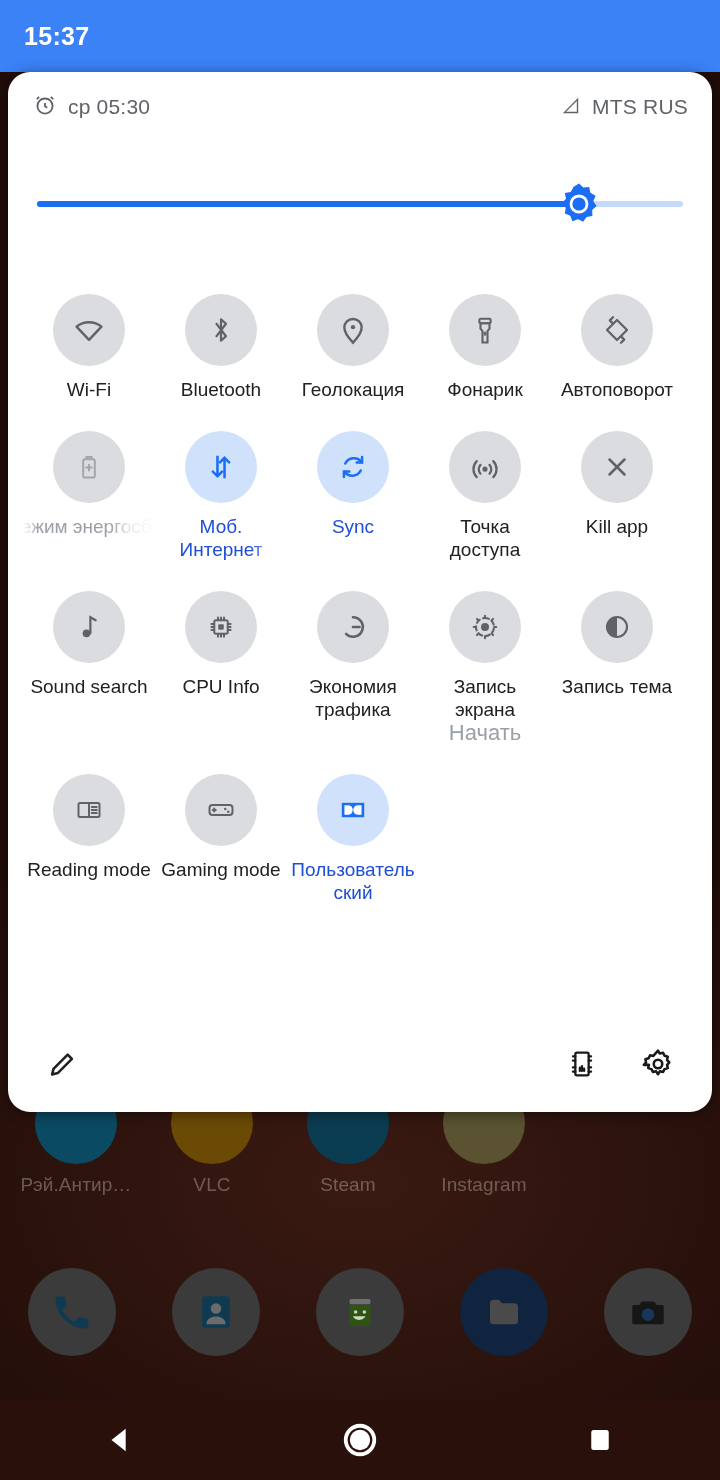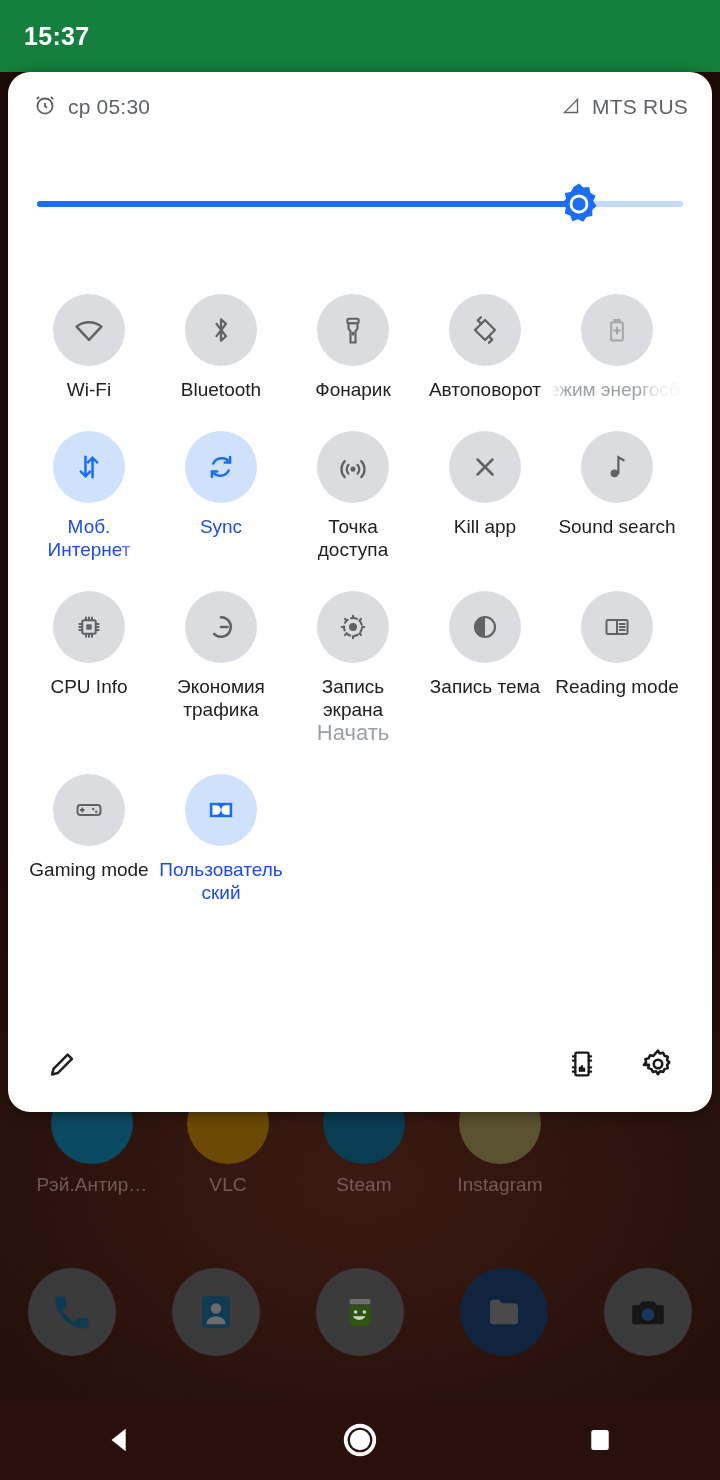--- a/index.html
+++ b/index.html
@@ -15,22 +15,22 @@
   #wallpaper {
     position: absolute; left: 0; top: 0; width: 720px; height: 1480px;
     background:
       radial-gradient(ellipse 620px 420px at 360px 1180px, #3a1a12 0%, #2a120c 55%, #200c08 100%),
       linear-gradient(180deg, #1d0b07 0%, #2c140d 38%, #33170f 62%, #240f09 100%);
   }
   #home-screen {
     position: absolute; left: 0; top: 0; width: 720px; height: 1400px;
   }
   .app-row {
-    position: absolute; left: 0; width: 592px;
-    display: flex; justify-content: center; align-items: flex-start;
+    position: absolute; left: 8px; width: 592px;
+    display: flex; justify-content: flex-start; align-items: flex-start;
   }
   .app-cell { width: 136px; text-align: center; }
   .app-icon {
     width: 82px; height: 82px; border-radius: 50%;
     margin: 0 auto 10px auto;
     display: flex; align-items: center; justify-content: center;
     position: relative; overflow: hidden;
   }
   .app-label {
     font-size: 19px; color: #c8b9b4; opacity: .42;
@@ -47,21 +47,21 @@
     position: absolute; left: 0; bottom: 0; width: 720px; height: 80px;
     background: #2a100a;
     display: flex; align-items: center; justify-content: space-around;
   }
   #navbar .nav-btn { width: 120px; height: 80px; display: flex;
     align-items: center; justify-content: center; }
 
   
   #statusbar {
     position: absolute; left: 0; top: 0; width: 720px; height: 72px;
-    background: #15803d; display: flex; align-items: center;
+    background: #3b82f6; display: flex; align-items: center;
   }
   #statusbar .clock {
     color: #ffffff; font-size: 25px; font-weight: bold; margin-left: 24px;
     letter-spacing: .3px;
   }
 
   
   #qs-panel {
     position: absolute; left: 8px; top: 72px; width: 704px; height: 1040px;
     background: #ffffff;
@@ -283,20 +283,29 @@
 
     <div class="tile">
       <div class="tile-circle">
         <svg width="30" height="30" viewBox="0 0 24 24" fill="none" stroke="#5f6368" stroke-width="1.8" stroke-linejoin="round">
             <path d="M8 6.5 16 17 12 20.5V3.5L16 7 8 17.5"></path>
           </svg>
       </div>
       <div class="tile-label">Bluetooth</div>
     </div>
 
+    <div class="tile">
+      <div class="tile-circle">
+        <svg width="32" height="32" viewBox="0 0 24 24" fill="none" stroke="#5f6368" stroke-width="1.8">
+            <path d="M12 21.5s6.5-6.8 6.5-11.3A6.5 6.5 0 0 0 5.5 10.2C5.5 14.7 12 21.5 12 21.5z"></path>
+            <circle cx="12" cy="9.9" r="1.6" fill="#5f6368" stroke="none"></circle>
+          </svg>
+      </div>
+      <div class="tile-label">Геолокация</div>
+    </div>
 
     <div class="tile">
       <div class="tile-circle">
         <svg width="30" height="30" viewBox="0 0 24 24" fill="none" stroke="#5f6368" stroke-width="1.7">
             <rect x="7.5" y="3" width="9" height="3.6" rx="1"></rect>
             <path d="M8.4 6.6h7.2v4.3l-1.6 2v9.1H10v-9.1l-1.6-2z"></path>
             <path d="M12 13.4v3" stroke-width="2"></path>
           </svg>
       </div>
       <div class="tile-label">Фонарик</div>

